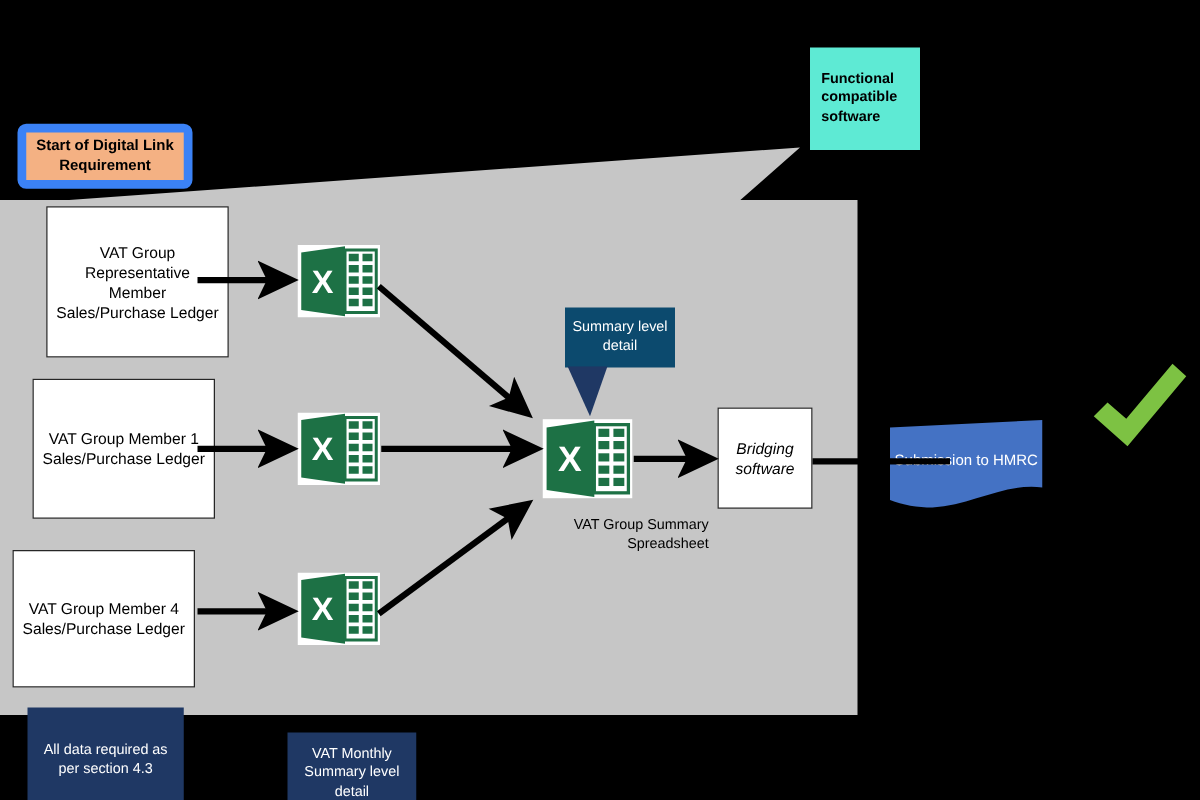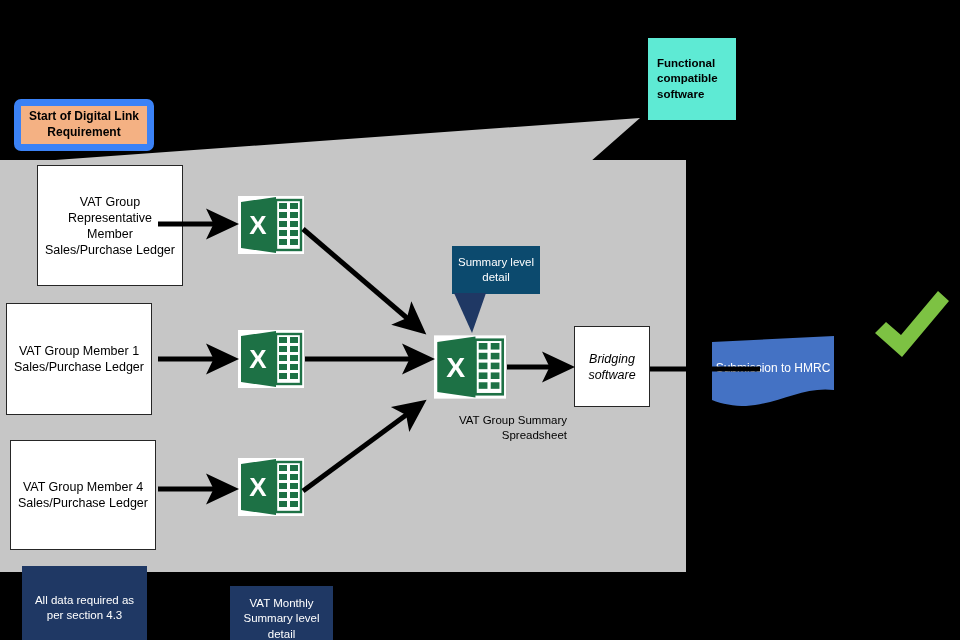--- a/index.html
+++ b/index.html
@@ -182,21 +182,21 @@
   </div>
 
   <div class="note-grey" style="left:648px; top:38px; width:88px; height:82px; font-size:11.5px;">
     <span>Functional compatible software</span>
   </div>
 
   <div class="proc-box" style="left:10px; top:165px; width:146px; height:121px; font-size:12.5px; padding:0 7px;margin-left:27px;">
     <span>VAT Group Representative Member Sales/Purchase Ledger</span>
   </div>
 
-  <div class="proc-box" style="left:6px; top:303px; width:146px; height:112px; font-size:12.5px; padding:0 7px;">
+  <div class="proc-box" style="left:26px; top:303px; width:146px; height:112px; font-size:12.5px; padding:0 7px;">
     <span>VAT Group Member 1 Sales/Purchase Ledger</span>
   </div>
 
   <div class="proc-box" style="left:10px; top:440px; width:146px; height:110px; font-size:12.5px; padding:0 7px;">
     <span>VAT Group Member 4 Sales/Purchase Ledger</span>
   </div>
 
   <svg class="xls-icon" style="left:238px; top:196px; width:66px; height:58px;" viewBox="0 0 66 58">
     <rect x="0" y="0" width="66" height="58" fill="#ffffff"></rect>
     <path d="M3 6 L38 1 L38 57 L3 52 Z" fill="#1d7145"></path>

